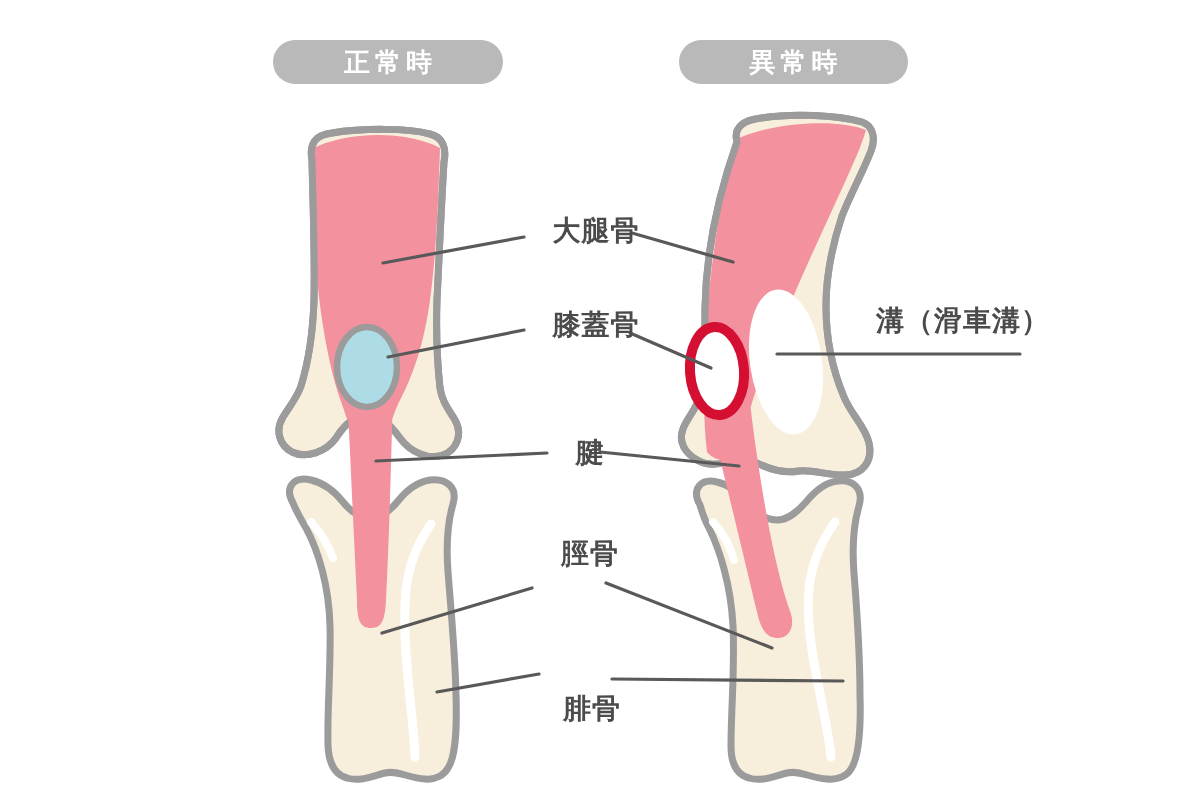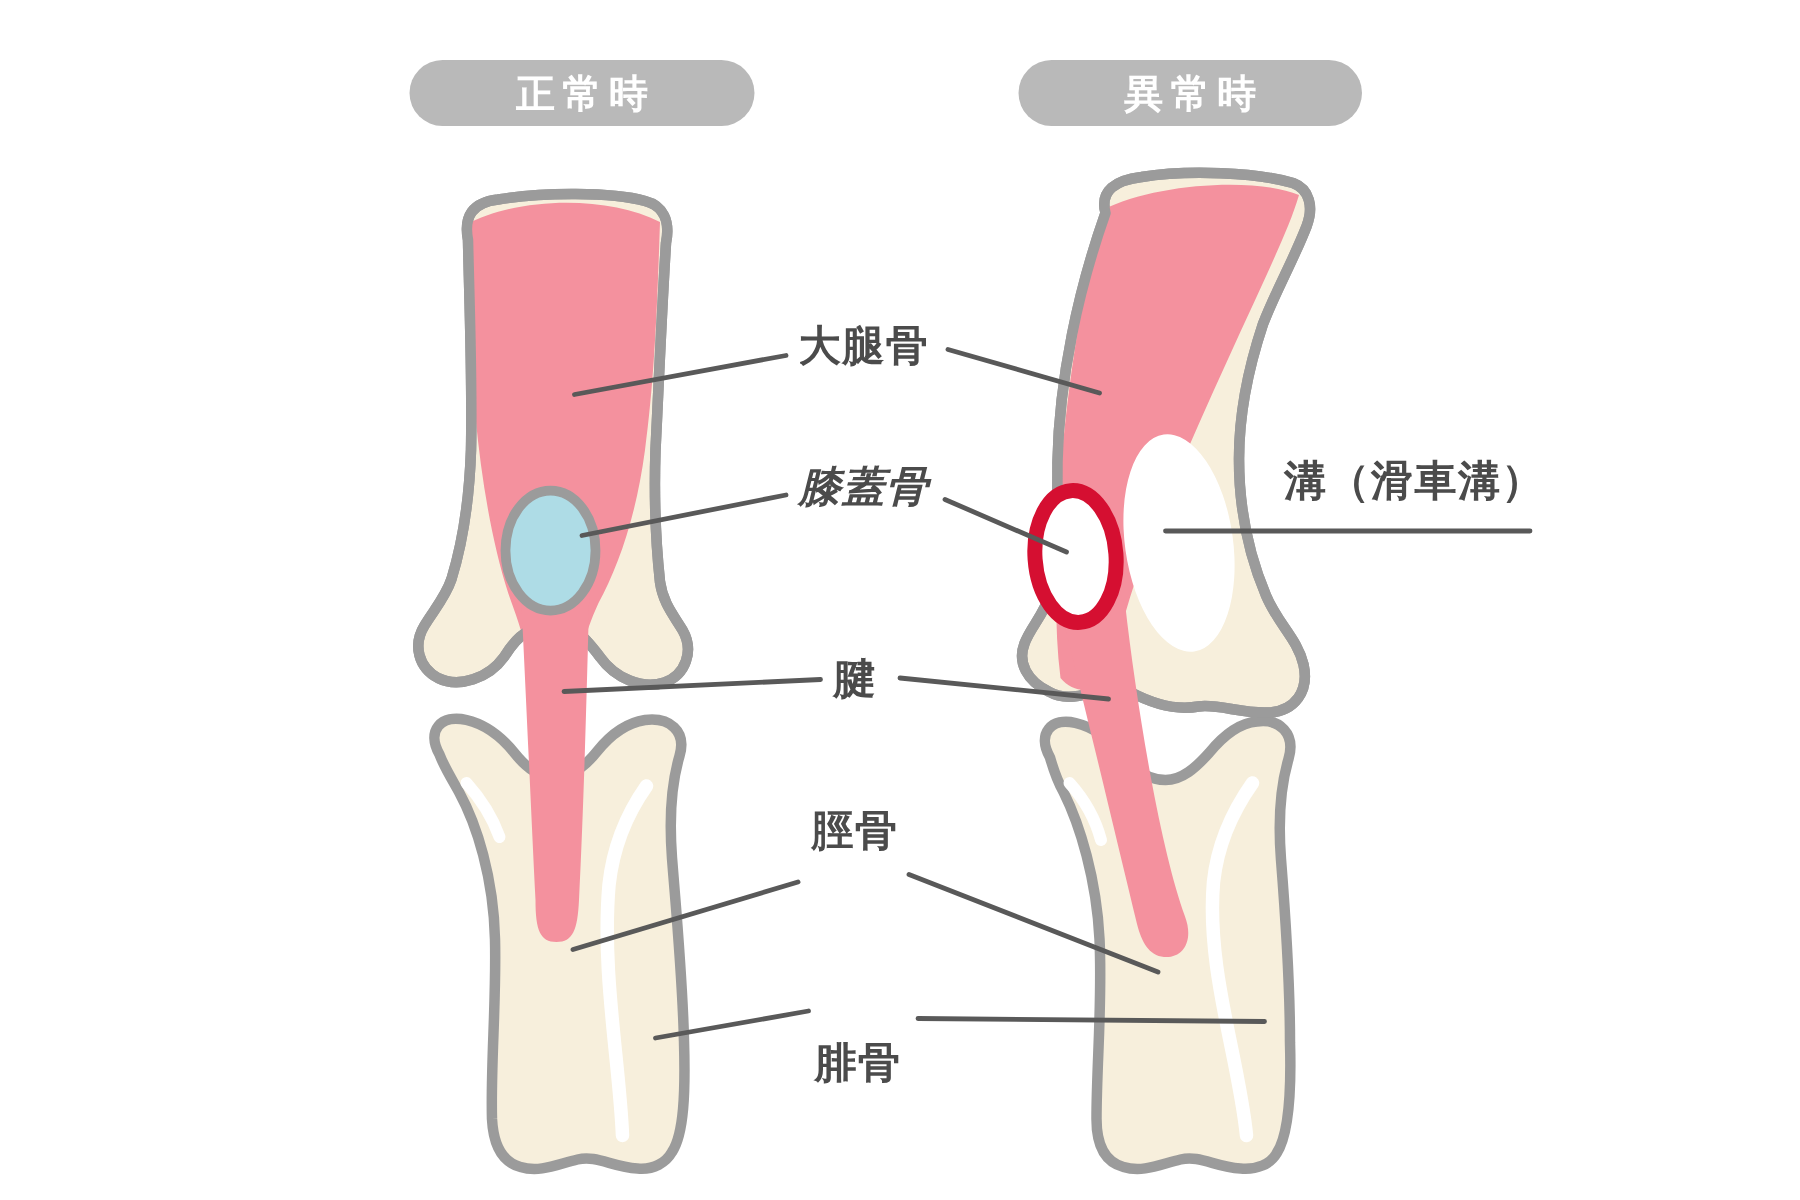--- a/index.html
+++ b/index.html
@@ -74,20 +74,21 @@
   .anno{
     position:absolute;
     font-size:28px;
     font-weight:bold;
     color:var(--label-text);
     letter-spacing:1px;
     white-space:nowrap;
     transform:translateX(-50%);
     line-height:1;
     user-select:none;
+    margin-left:20px;
   }
   .anno.left-anchored{ transform:none; }
   .badge{
     position:absolute;
     height:44px;
     border-radius:22px;
     background:var(--badge-bg);
     color:var(--badge-text);
     display:flex;
     align-items:center;
@@ -163,18 +164,18 @@
       <line class="leader" x1="606" y1="583" x2="772" y2="648"></line>
       <line class="leader" x1="437" y1="692" x2="539" y2="674"></line>
       <line class="leader" x1="612" y1="679" x2="843" y2="681"></line>
     </g>
   </svg>
 
   <div class="badge" style="left:679px; top:40px; width:229px;">異常時</div>
   <div class="badge" style="left:273px; top:40px; width:230px;">正常時</div>
 
   <div class="anno" style="left:576px; top:217px;">大腿骨</div>
-  <div class="anno" style="left:576px; top:311px;font-style:italic;">膝蓋骨</div>
+  <div class="anno" style="left:576px; top:311px;">膝蓋骨</div>
   <div class="anno left-anchored" style="left:856px; top:307px;">溝（滑車溝）</div>
   <div class="anno" style="left:570px; top:439px;">腱</div>
   <div class="anno" style="left:570px; top:540px;">脛骨</div>
   <div class="anno" style="left:572px; top:695px;">腓骨</div>
 </div>
 
 </body></html>

